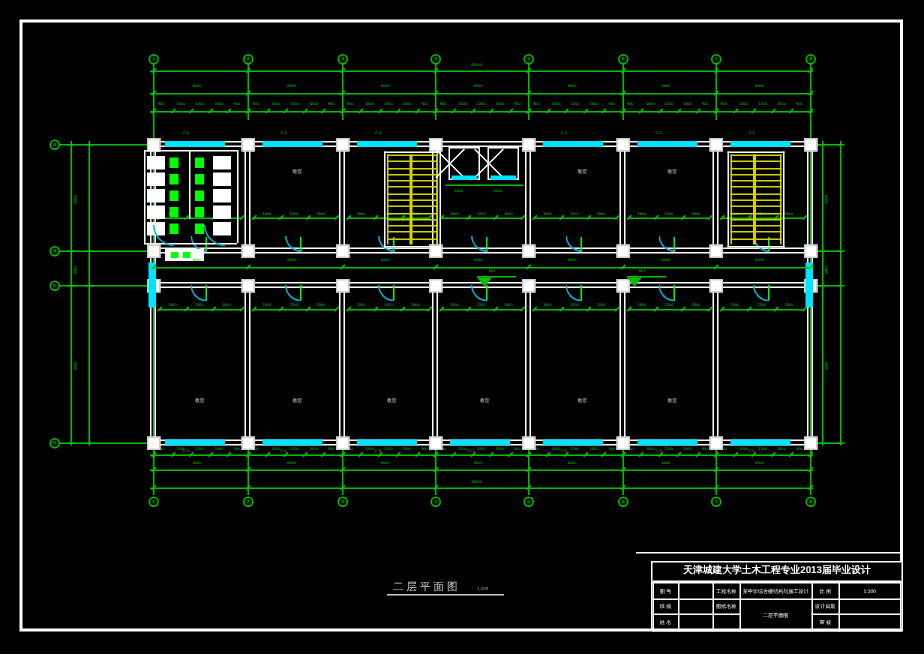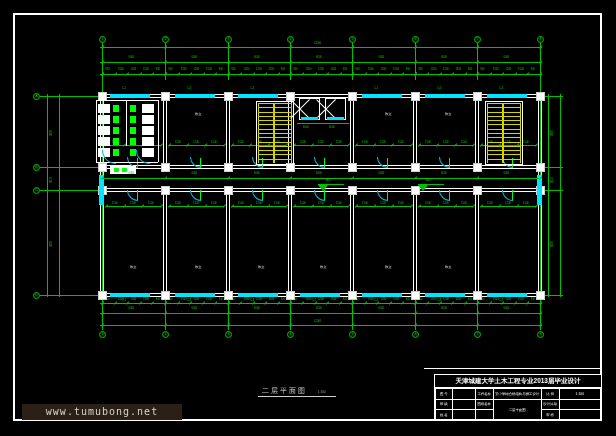--- a/index.html
+++ b/index.html
@@ -743,21 +743,20 @@
       <div class="dt" style="left: 503.5px; top: 172px;">6000</div>
       <div style="position: absolute; left: 318px; top: 185px; width: 0px; height: 0px; border-left: 5px solid transparent; border-right: 5px solid transparent; border-top: 6px solid rgb(0, 192, 0);"></div>
       <div class="gl" style="left: 318px; top: 184px; width: 26px; height: 1px;"></div>
       <div class="dt" style="left: 326px; top: 179px;">M-1</div>
       <div style="position: absolute; left: 418px; top: 185px; width: 0px; height: 0px; border-left: 5px solid transparent; border-right: 5px solid transparent; border-top: 6px solid rgb(0, 192, 0);"></div>
       <div class="gl" style="left: 418px; top: 184px; width: 26px; height: 1px;"></div>
       <div class="dt" style="left: 426px; top: 179px;">M-2</div>
     </div>
 
   <div id="wm">
-    <div id="wmurl">www.tumubong.net</div>
   </div>
 
   <div id="plantitle">二层平面图</div>
   <div id="plantitleline"></div>
   <div id="plantitlescale">1:100</div>
 
   <div id="tbrule"></div>
   <div id="tb">
     <div id="tbhead">天津城建大学土木工程专业2013届毕业设计</div>
     <div id="tbgrid">

